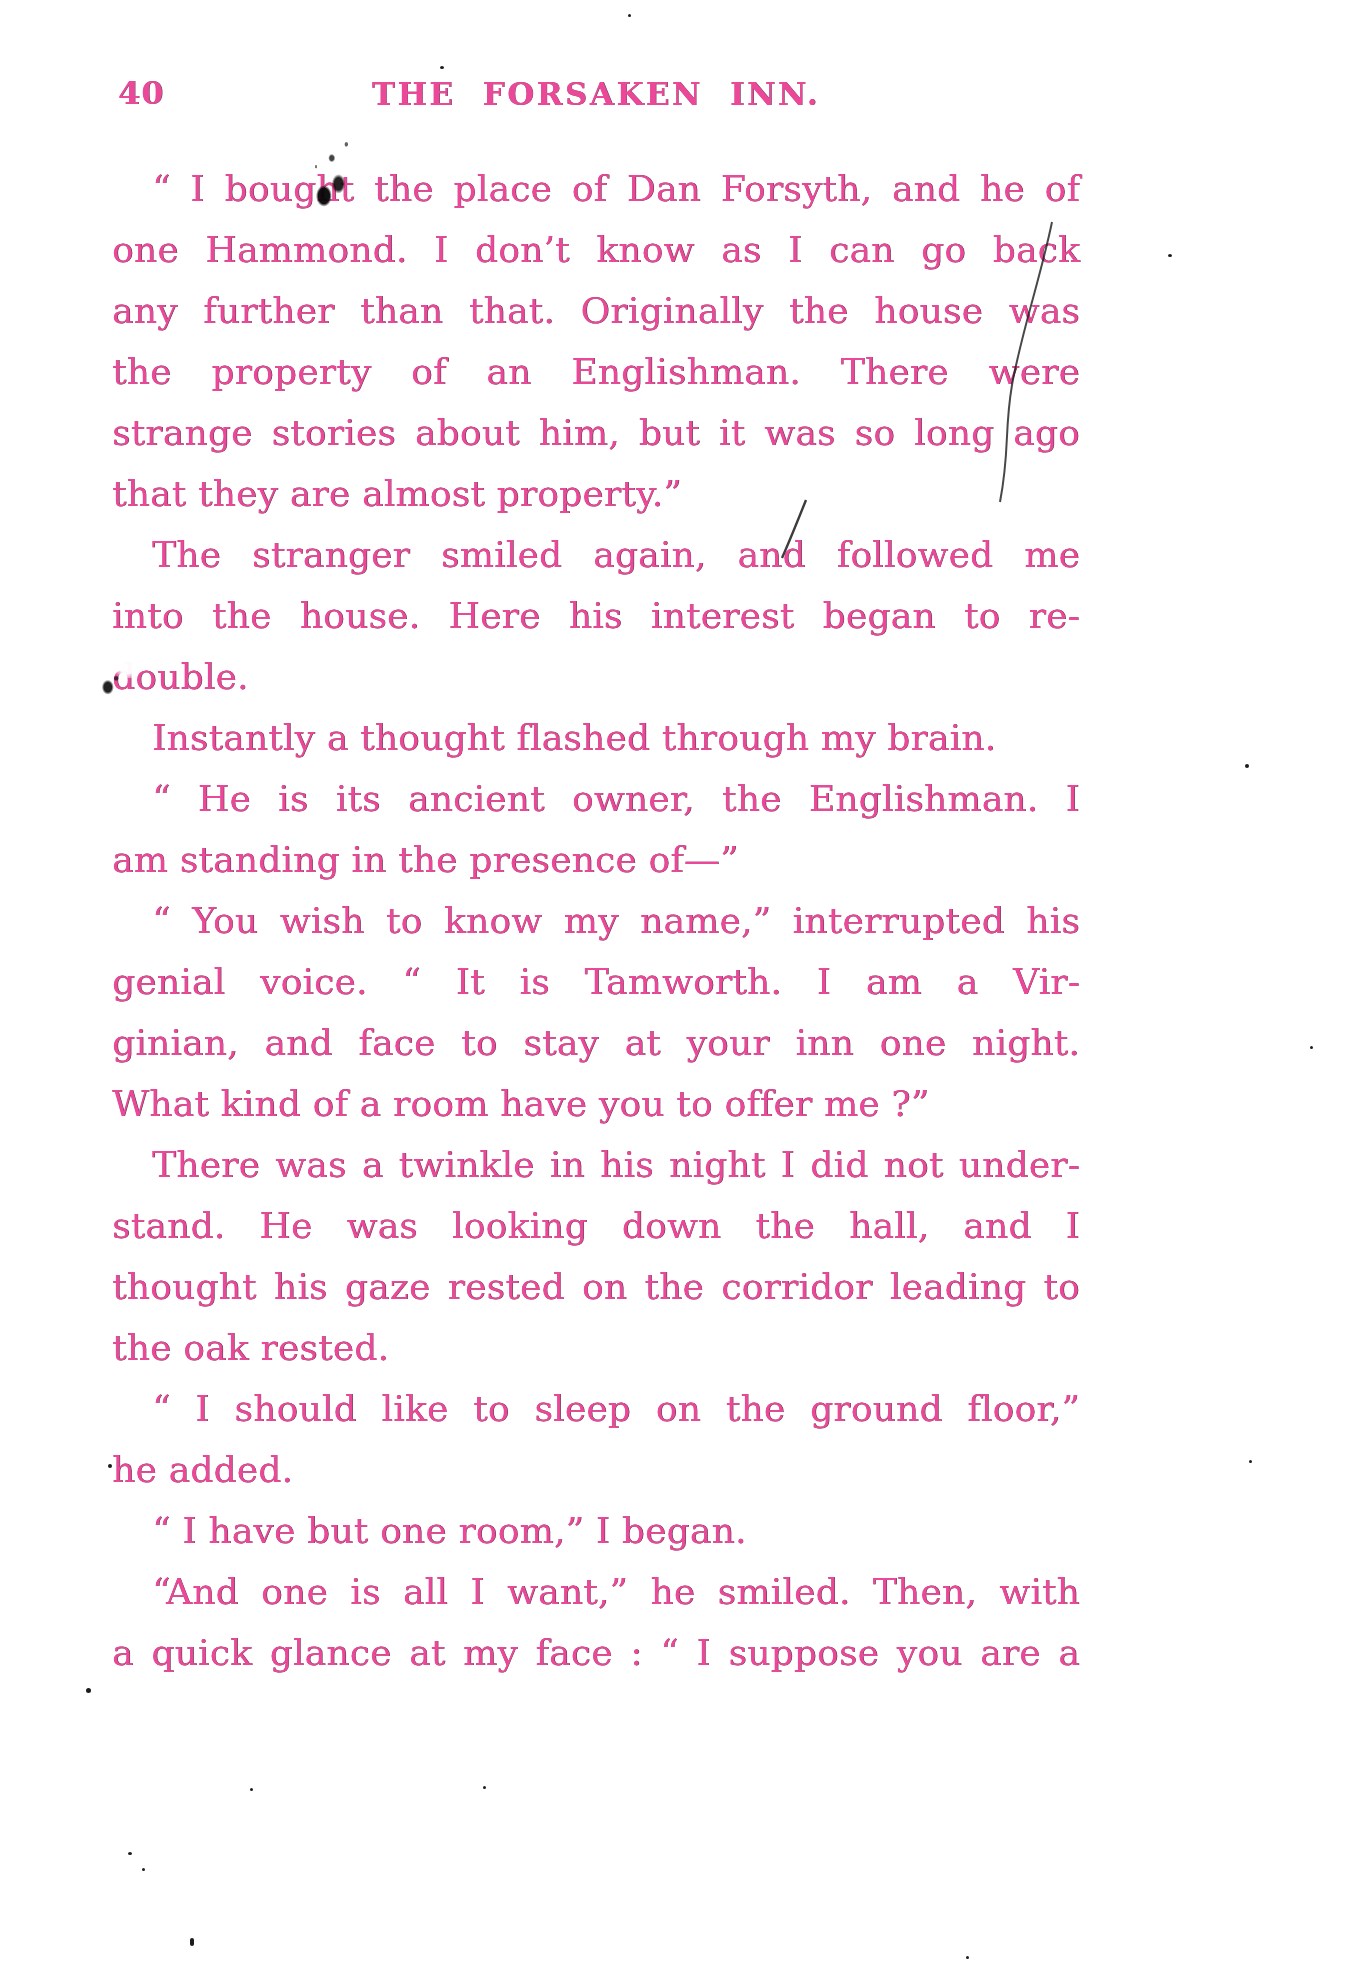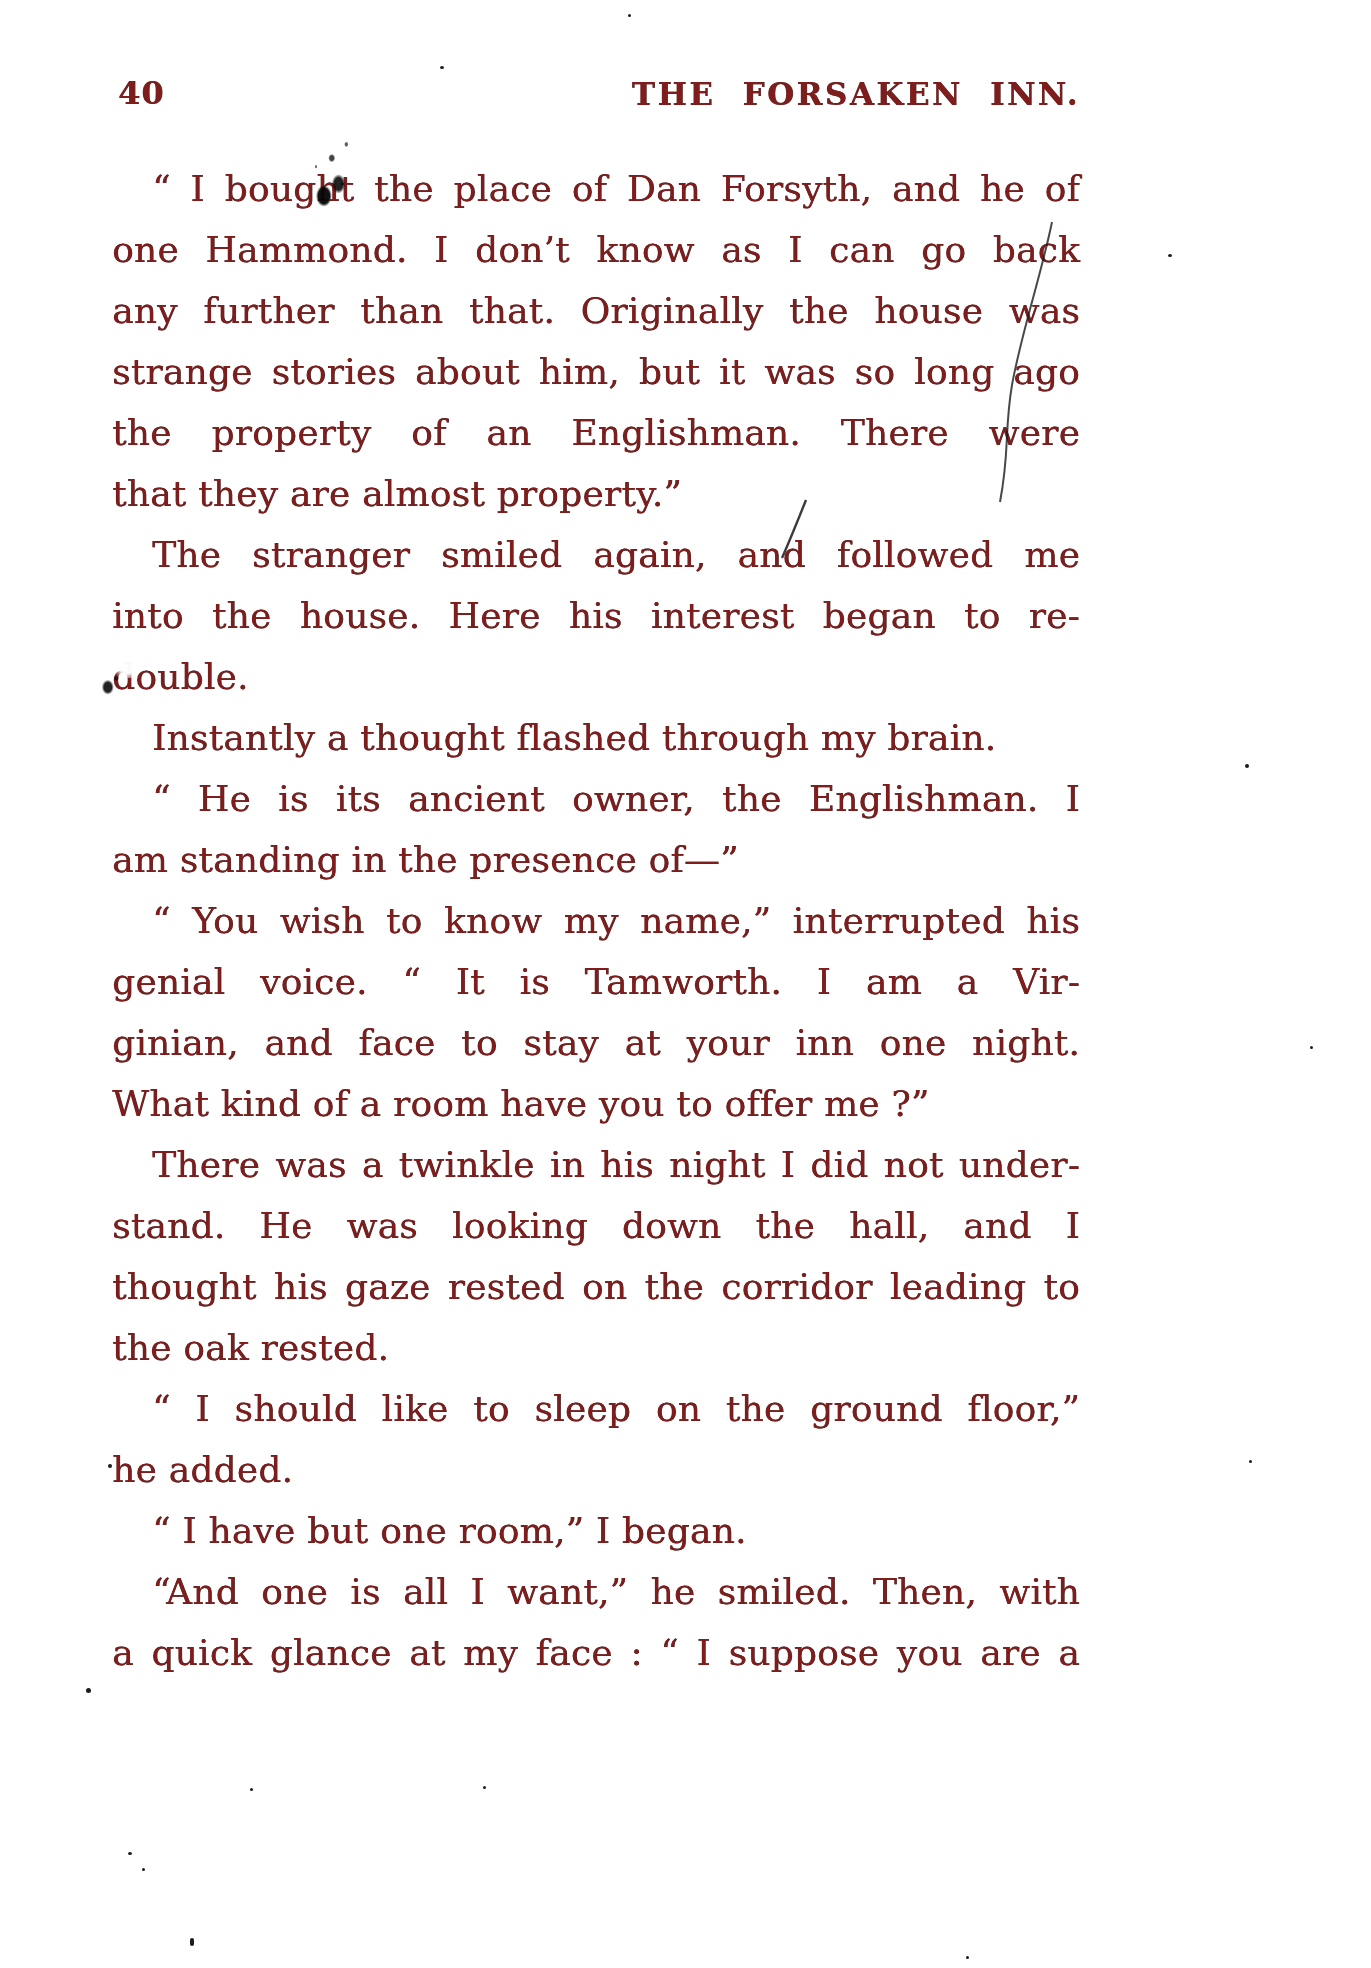--- a/index.html
+++ b/index.html
@@ -1,33 +1,33 @@
 <!DOCTYPE html>
 <html><head>
 <meta charset="utf-8">
 <style>
   html,body { margin:0; padding:0; background:#e8e8e8; }
   .page {
     position:relative;
     width:1371px; height:1968px;
     background:#ffffff;
-    color:#7f1d1d;
+    color:#ec4899;
     font-family:"DejaVu Serif", serif;
     overflow:hidden;
     margin:0 auto;
   }
   .page-header { position:absolute; left:0; top:0; width:100%;
     text-shadow:0.4px 0.4px 0.5px rgba(10,10,10,0.75); }
   .page-number {
     position:absolute; left:118px; top:74px;
     font-size:32px; font-weight:bold; letter-spacing:1px;
   }
   .running-title {
     position:absolute; left:112px; top:76px; width:968px;
-    text-align:right;
+    text-align:center;
     font-size:31px; font-weight:bold;
     letter-spacing:2.5px; word-spacing:14px;
   }
   .text-block {
     position:absolute; left:112px; top:158px; width:968px;
     letter-spacing:0.2px;
     text-shadow:0.4px 0.4px 0.5px rgba(10,10,10,0.8);
   }
   .line { height:61px; line-height:61px; font-size:36px; white-space:normal; }
   .jl   { text-align:justify; text-align-last:justify; }
@@ -61,22 +61,22 @@
   <div class="page-header">
     <div class="page-number">40</div>
     <div class="running-title">THE FORSAKEN INN.</div>
   </div>
 
   <div class="text-block">
       <div class="para">
         <div class="line jl">“ I bought the place of Dan Forsyth, and he of</div>
         <div class="line jl">one Hammond. I don’t know as I can go back</div>
         <div class="line jl">any further than that. Originally the house was</div>
+        <div class="line jl">the property of an Englishman. There were</div>
         <div class="line jl">strange stories about him, but it was so long ago</div>
-        <div class="line jl">the property of an Englishman. There were</div>
         <div class="line">that they are almost property.”</div>
       </div>
       <div class="para">
         <div class="line jl">The stranger smiled again, and followed me</div>
         <div class="line jl">into the house. Here his interest began to re-</div>
         <div class="line">double.</div>
       </div>
       <div class="para">
         <div class="line">Instantly a thought flashed through my brain.</div>
       </div>

